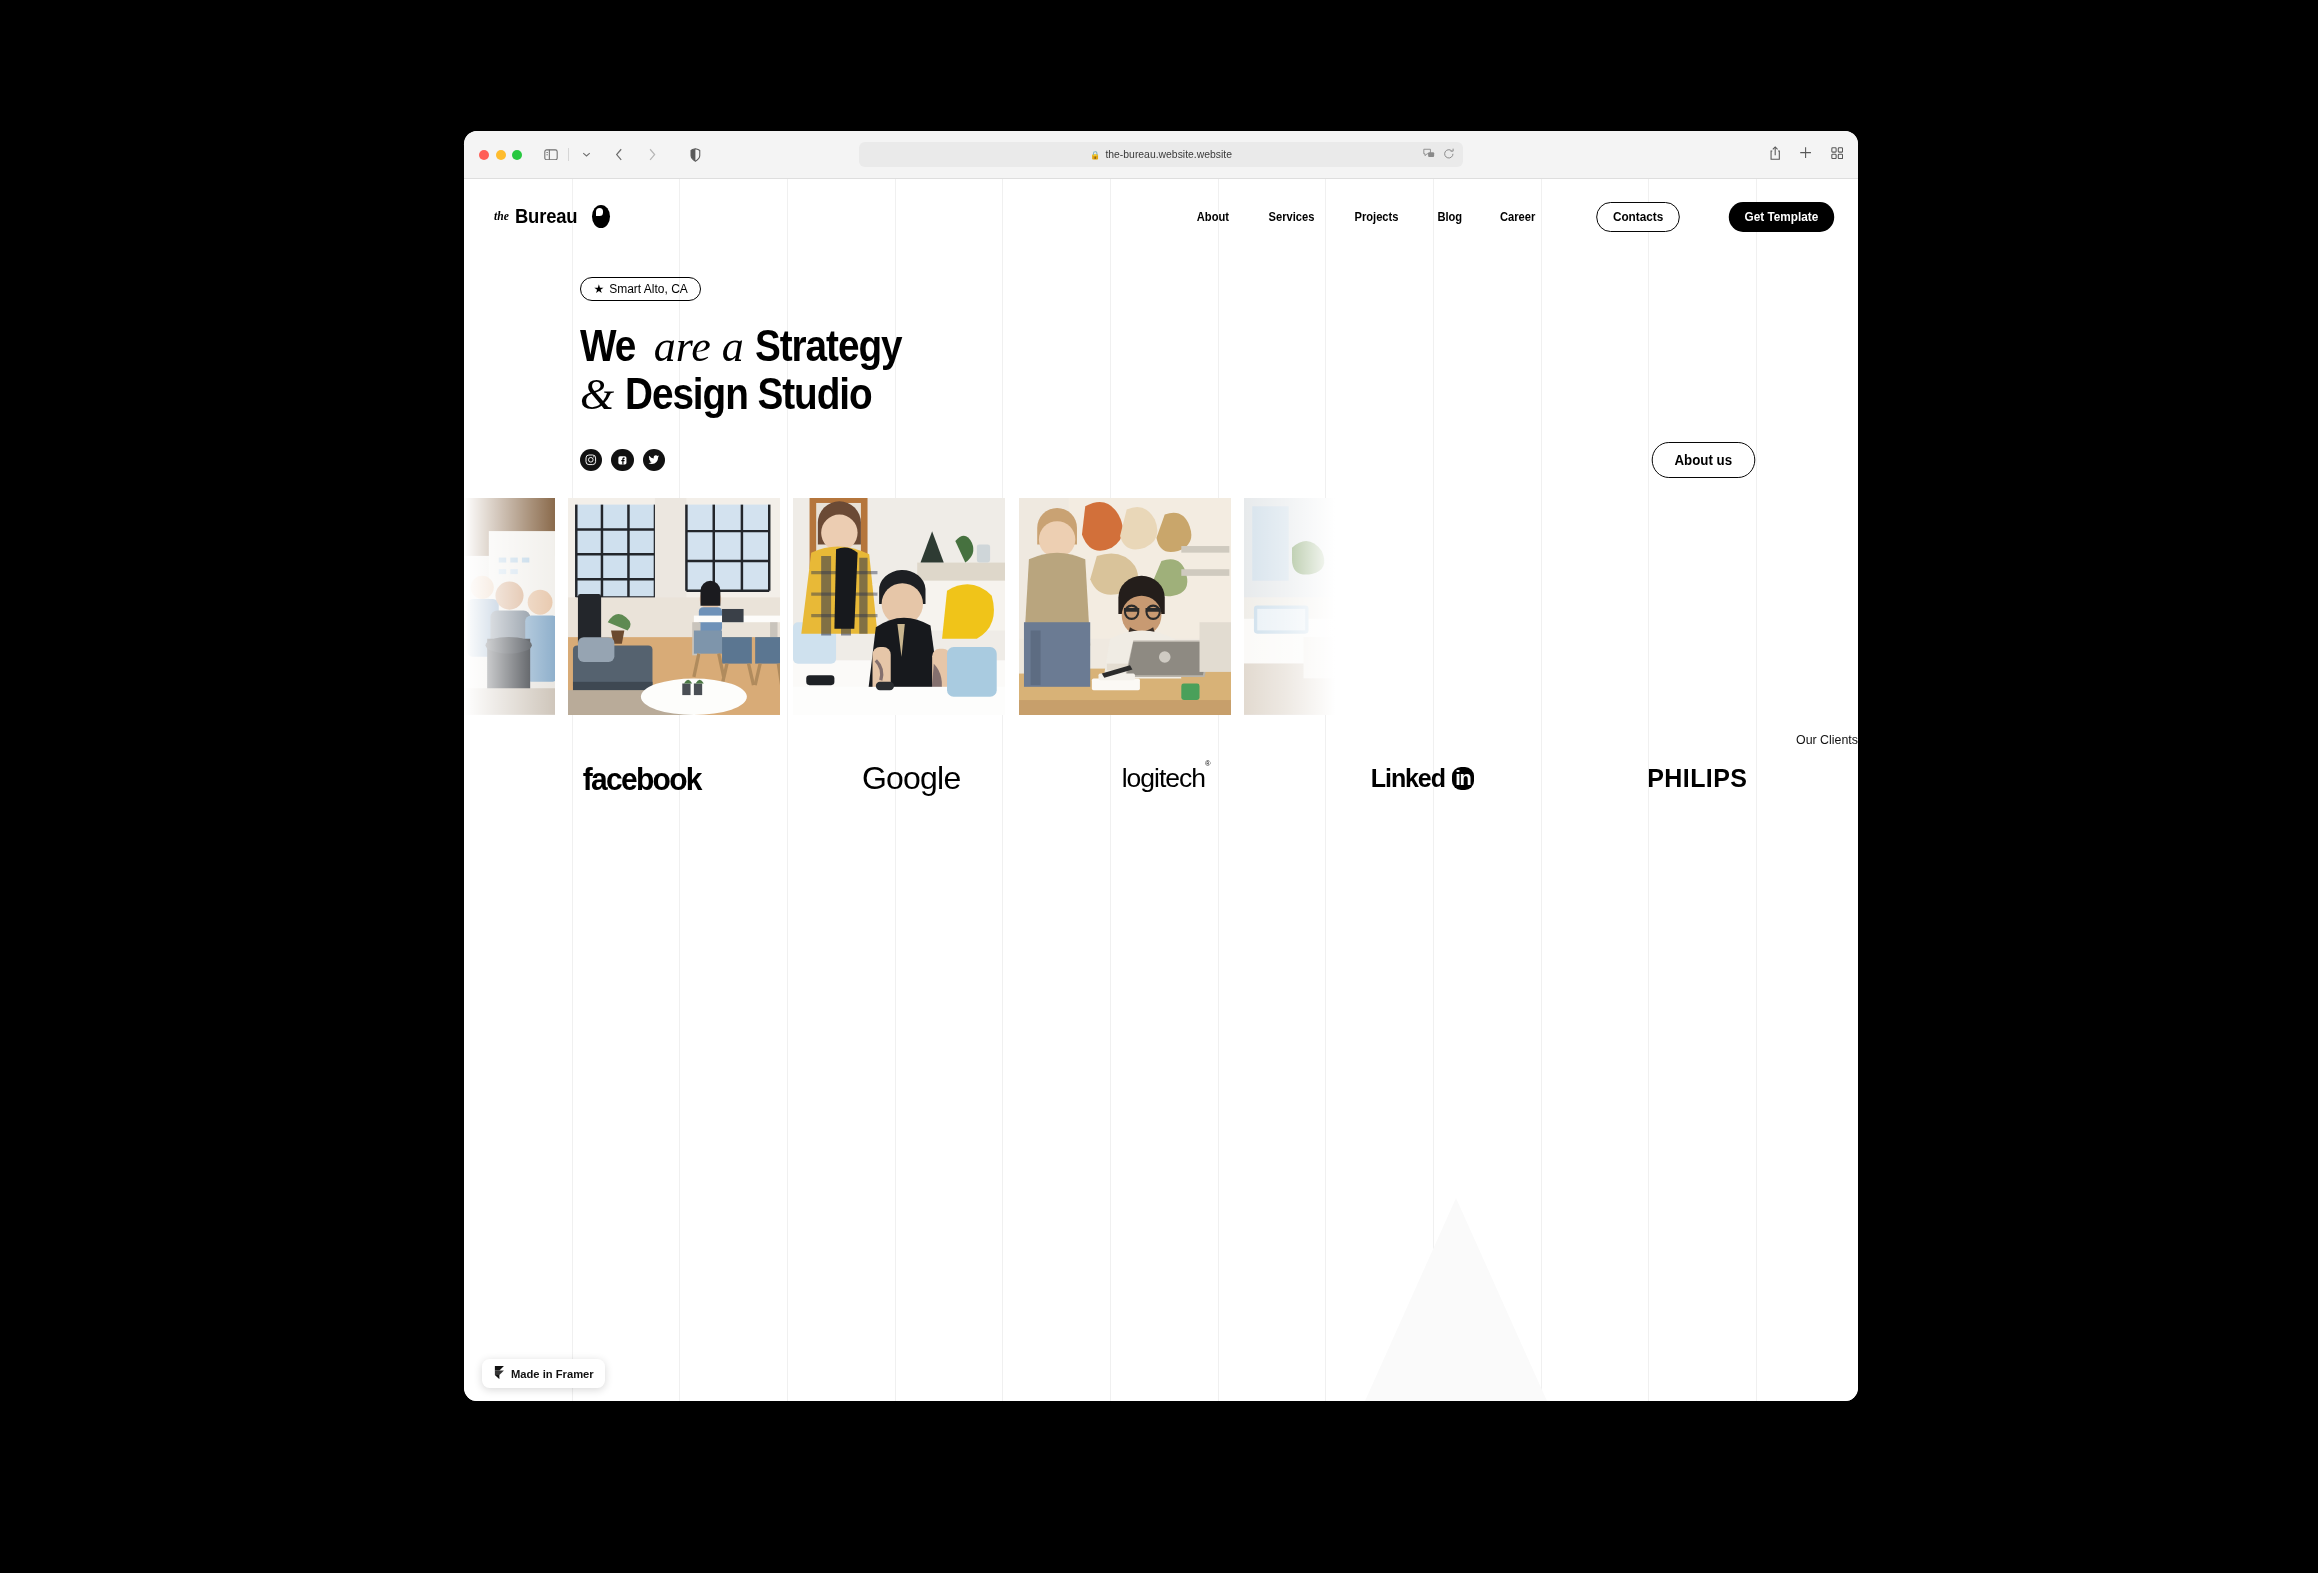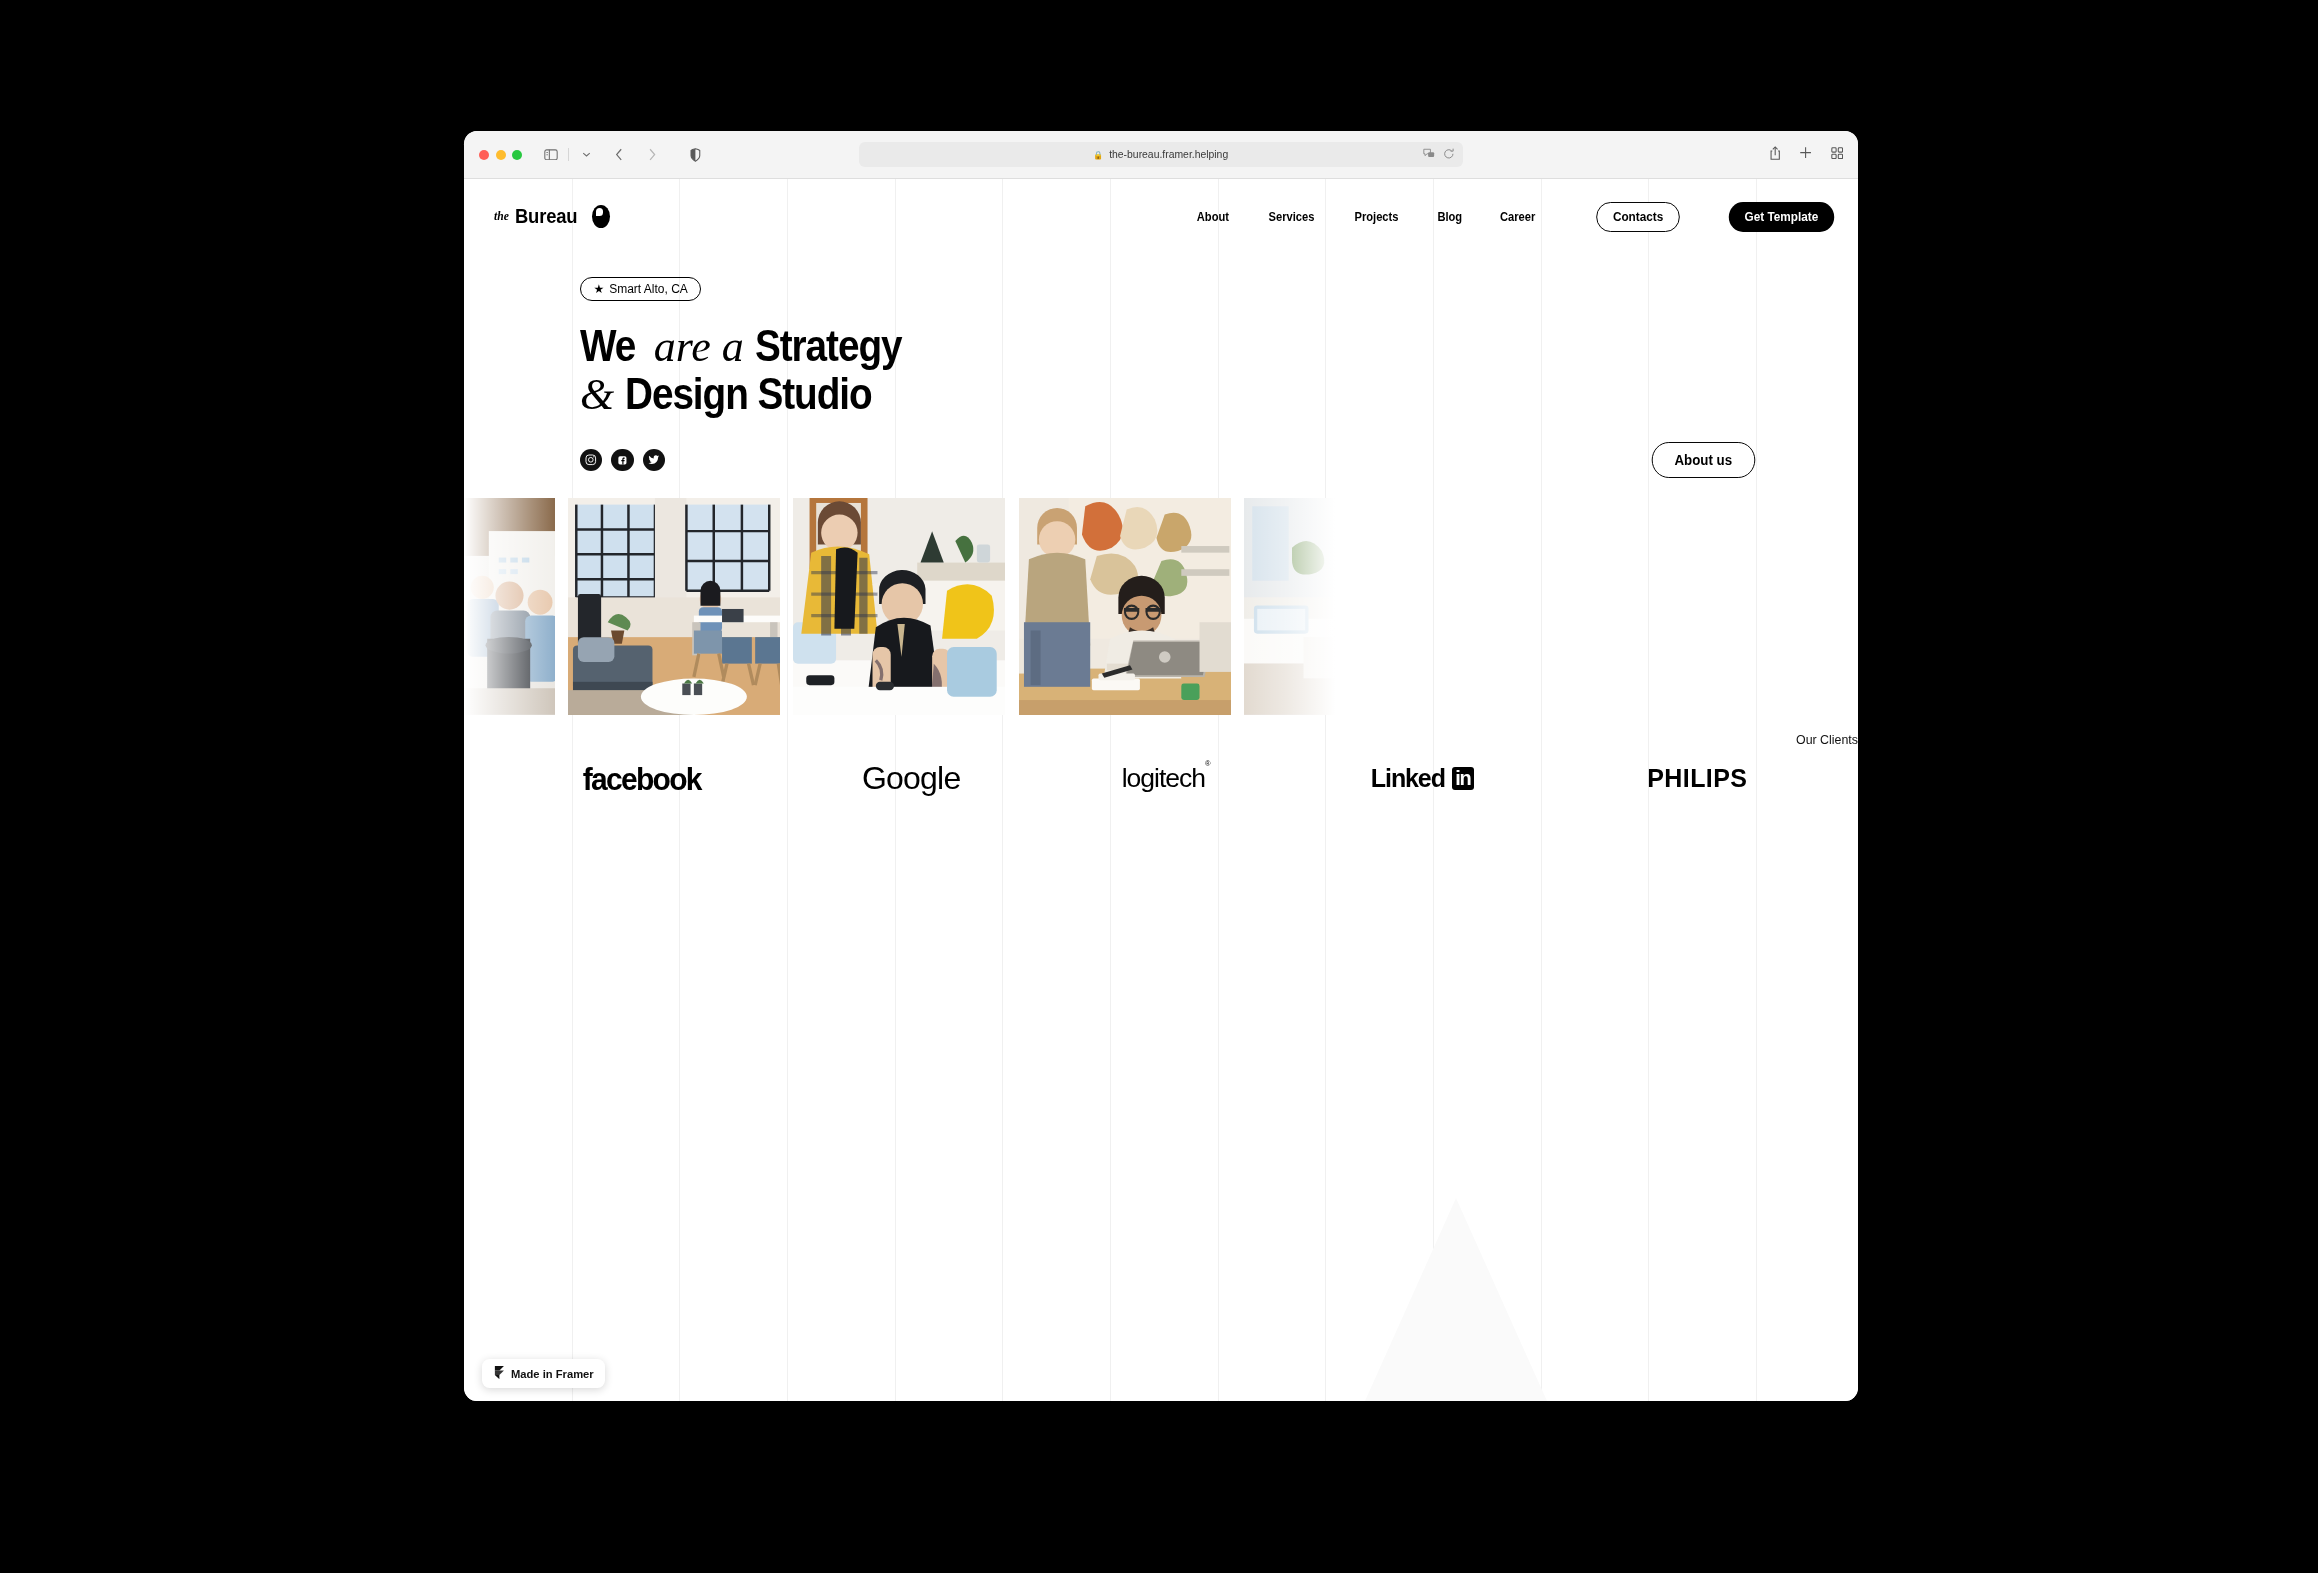--- a/index.html
+++ b/index.html
@@ -155,21 +155,21 @@
     margin-top:13.2px; display:flex; align-items:center; justify-content:space-around;
     padding:0 30px;
   }
   .client{ font-weight:700; color:#000; }
   .c-facebook{ font-size:30px; letter-spacing:-1.7px; transform:scaleY(1.05); }
   .c-google{ font-size:32px; font-weight:400; letter-spacing:-0.8px; font-family:"Liberation Sans", sans-serif; }
   .c-logitech{ font-size:26.5px; font-weight:400; letter-spacing:-1px; position:relative; }
   .c-logitech sup{ font-size:7.5px; top:-11.6px; position:relative; }
   .c-linkedin{ font-size:25px; letter-spacing:-1.1px; display:flex; align-items:center; }
   .c-linkedin .box{
-    background:#000; color:#fff; border-radius:3px; margin-left:7px;
+    background:#000; color:#fff; border-radius:9px; margin-left:7px;
     padding:0.8px 3.3px 1.7px 3.3px; font-size:20px; line-height:1;
   }
   .c-philips{ font-size:25px; letter-spacing:0.4px;margin-left:12px; }
 
   
   #framer-badge{
     position:absolute; left:18px; bottom:13.2px; z-index:3;
     display:flex; align-items:center; gap:6.6px;
     background:#fff; border-radius:7.5px; padding:6.6px 11.6px;
     box-shadow:0 1.7px 8.3px rgba(0,0,0,.16);
@@ -218,21 +218,21 @@
     <div class="tb-ico" style="position:absolute; left:221px; color:#5a5a5a">
       <svg width="10.8" height="14" viewBox="0 0 13 17" fill="none" stroke="currentColor" stroke-width="1.3">
         <path d="M6.5 1 C6.5 1 10.5 2 11.8 3 V9 C11.8 13 6.5 16 6.5 16 C6.5 16 1.2 13 1.2 9 V3 C2.5 2 6.5 1 6.5 1Z"></path>
         <path d="M6.5 1 V16" fill="currentColor" stroke="none"></path>
         <path d="M6.5 1 C4 2 2.5 2.4 1.2 3 V9 C1.2 13 6.5 16 6.5 16Z" fill="currentColor" stroke="none"></path>
       </svg>
     </div>
 
     <div id="url-bar">
       <span class="lock">🔒</span>
-      <span>the-bureau.framer.helping</span>
+      <span>the-bureau.website.website</span>
       <span id="url-right">
         <span>
           <svg width="12.4" height="10.8" viewBox="0 0 15 13" fill="none" stroke="currentColor" stroke-width="1.1">
             <path d="M1 1.5h8v5.5H5L2.4 9.2V7H1z"></path>
             <rect x="6.2" y="5" width="7.3" height="6" rx="1.3" fill="currentColor" stroke="none"></rect>
           </svg>
         </span>
         <span>
           <svg width="11.6" height="11.6" viewBox="0 0 14 14" fill="none" stroke="currentColor" stroke-width="1.2">
             <path d="M12 7a5 5 0 1 1-1.6-3.6"></path>

